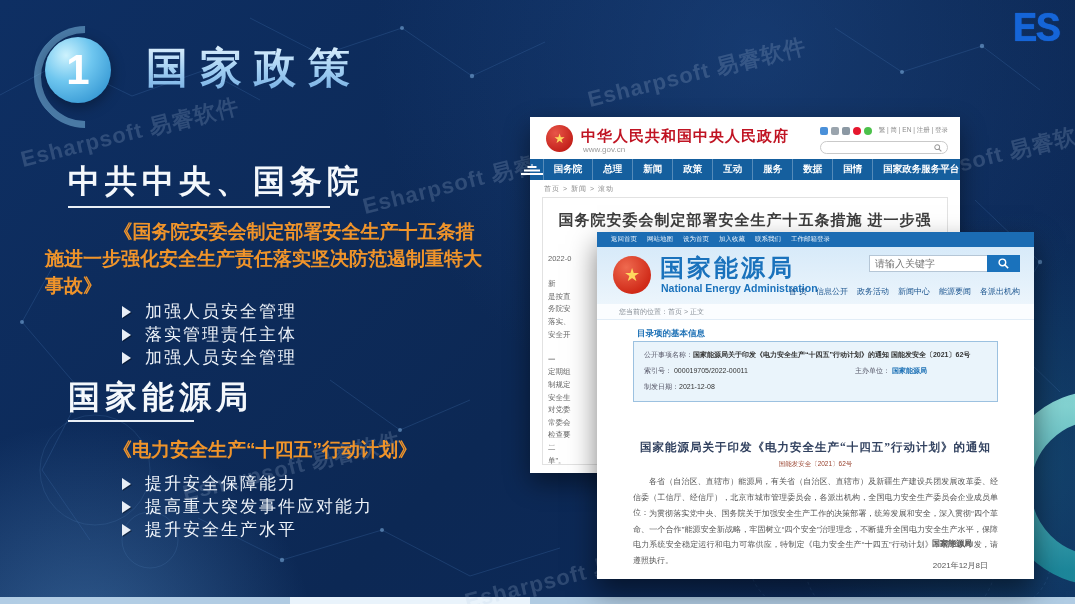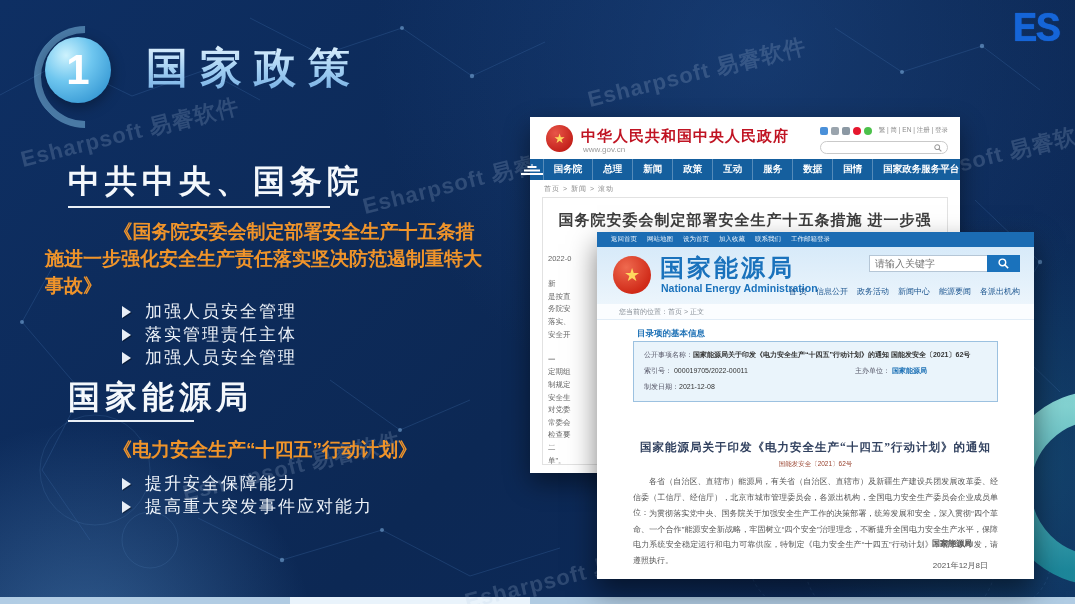--- a/index.html
+++ b/index.html
@@ -253,20 +253,24 @@
   <div class="abs policy-text" style="left:113px;top:437px;width:330px;">《电力安全生产“十四五”行动计划》</div>
   <div class="abs bullets" style="left:122px;top:472px;">
     <div class="bullet-row">
       <span class="bullet-arrow"></span>
       <span class="bullet-label">提升安全保障能力</span>
     </div>
     <div class="bullet-row">
       <span class="bullet-arrow"></span>
       <span class="bullet-label">提高重大突发事件应对能力</span>
     </div>
+    <div class="bullet-row">
+      <span class="bullet-arrow"></span>
+      <span class="bullet-label">提升安全生产水平</span>
+    </div>
   </div>
 
   <div class="abs gov-card">
     <div class="gov-emblem">★</div>
     <div class="gov-title">中华人民共和国中央人民政府</div>
     <div class="gov-url">www.gov.cn</div>
     <div class="gov-top-icons">
       <span class="mini-ic" style="background:#4a90d9;"></span>
       <span class="mini-ic" style="background:#9aa4ad;"></span>
       <span class="mini-ic" style="background:#8b98a3;"></span>

